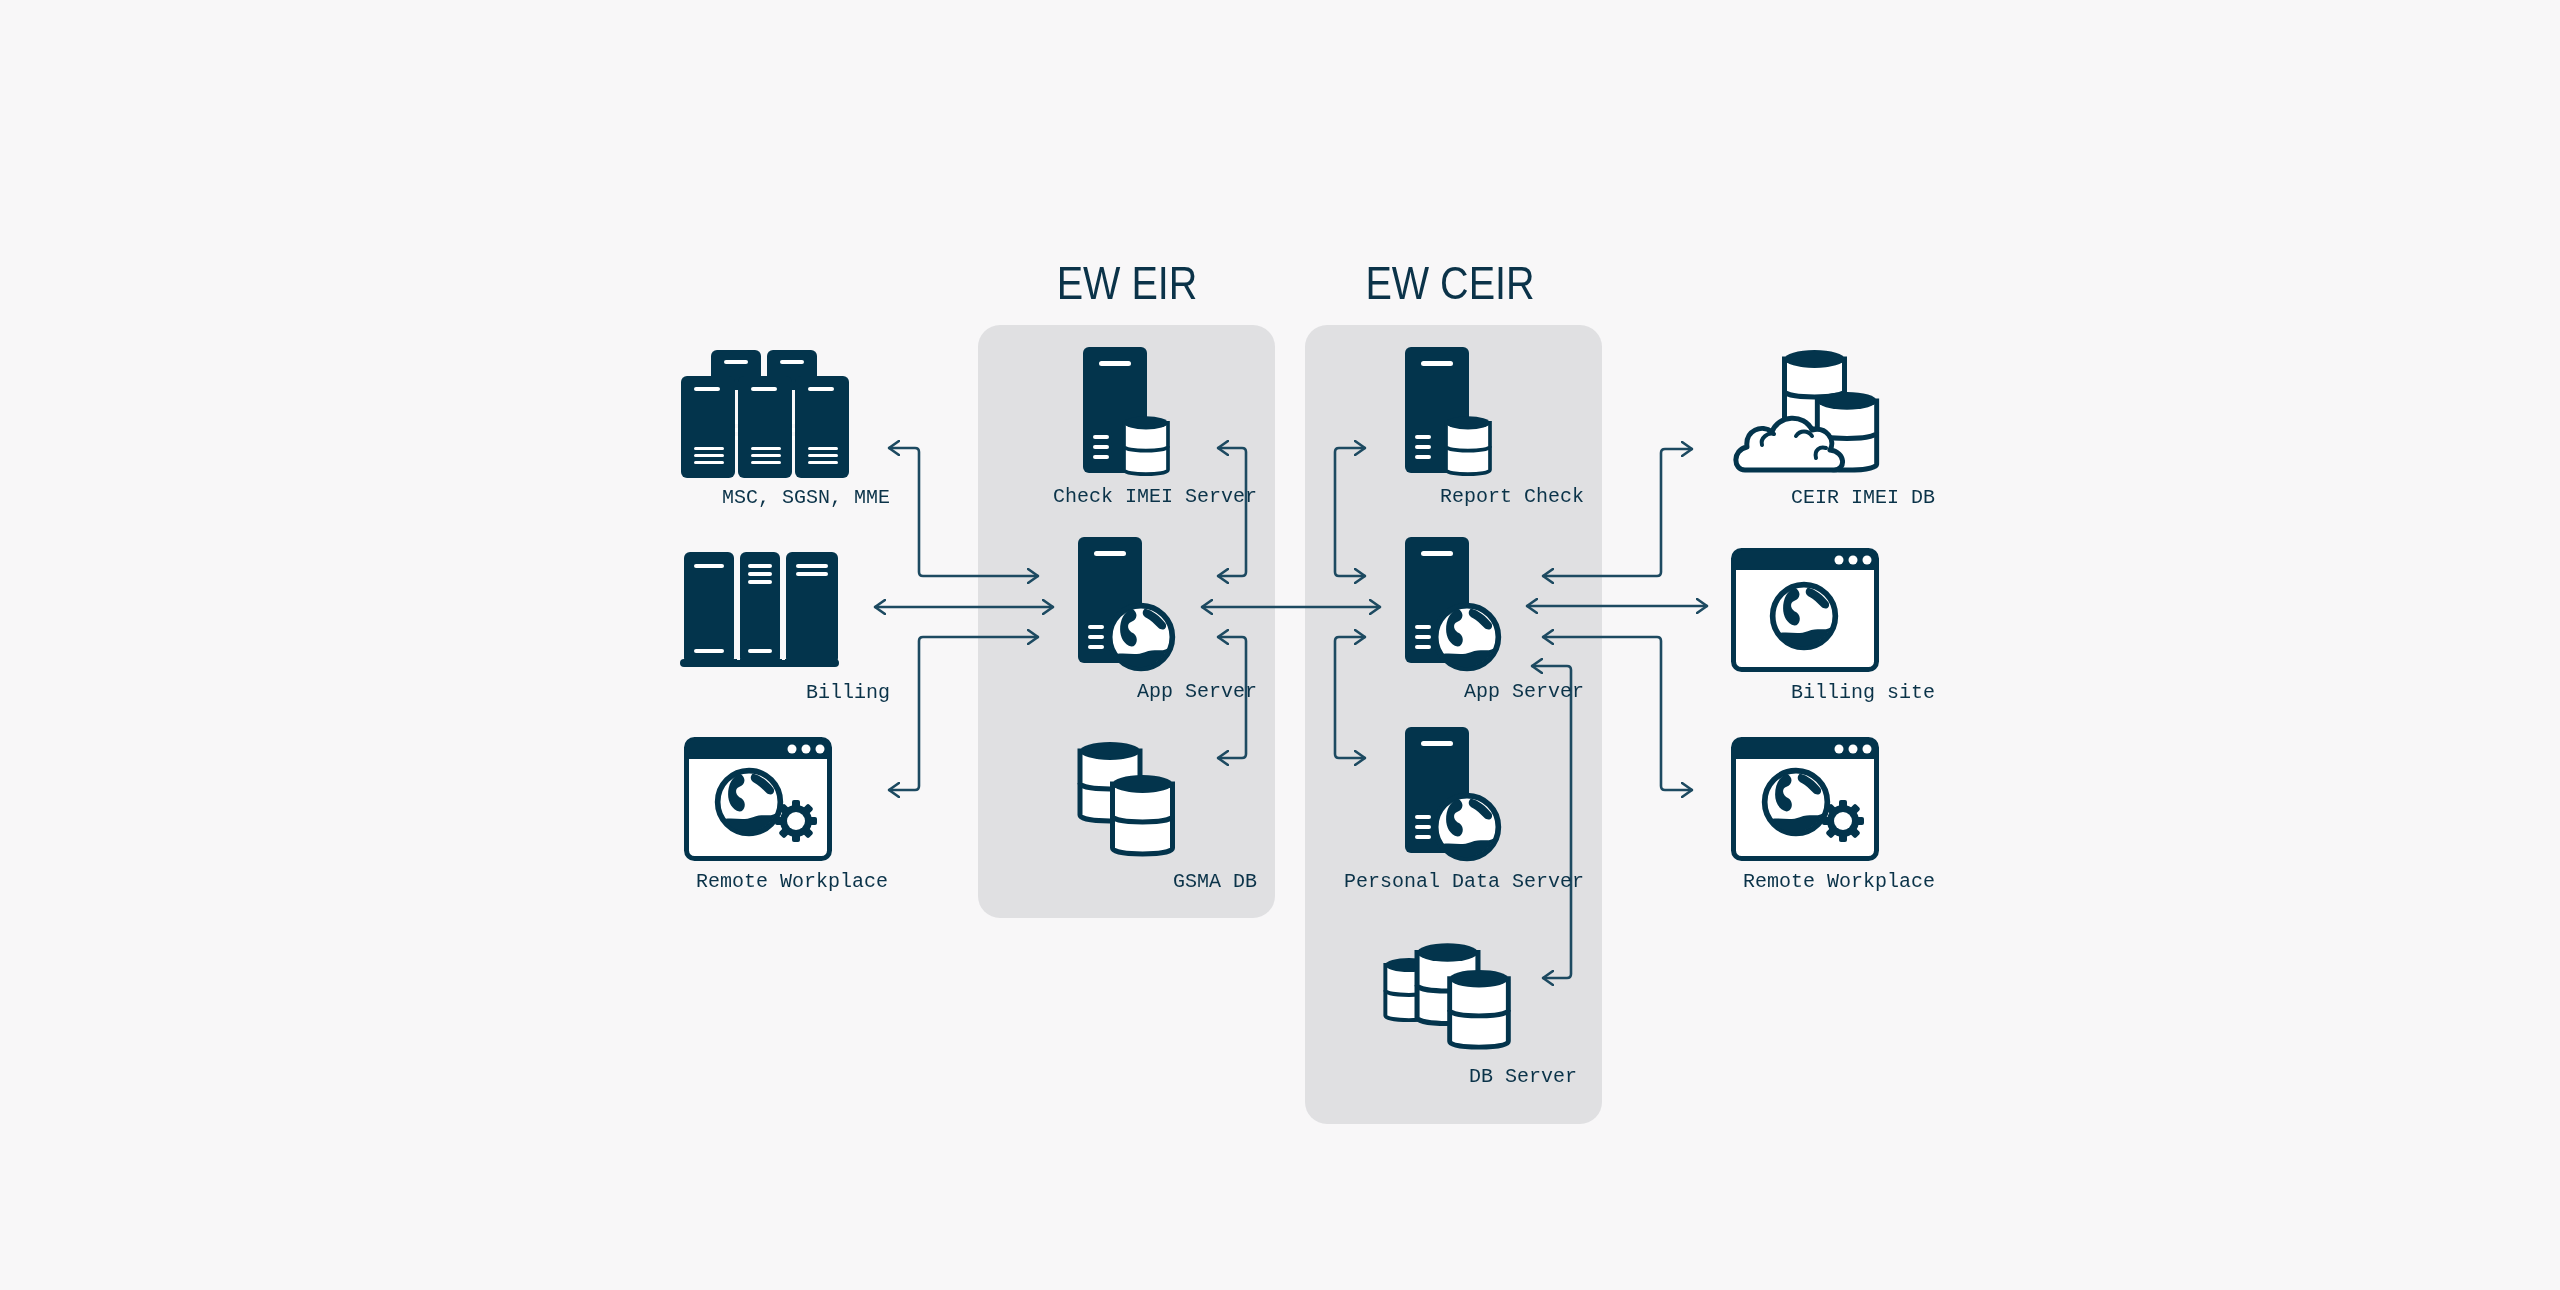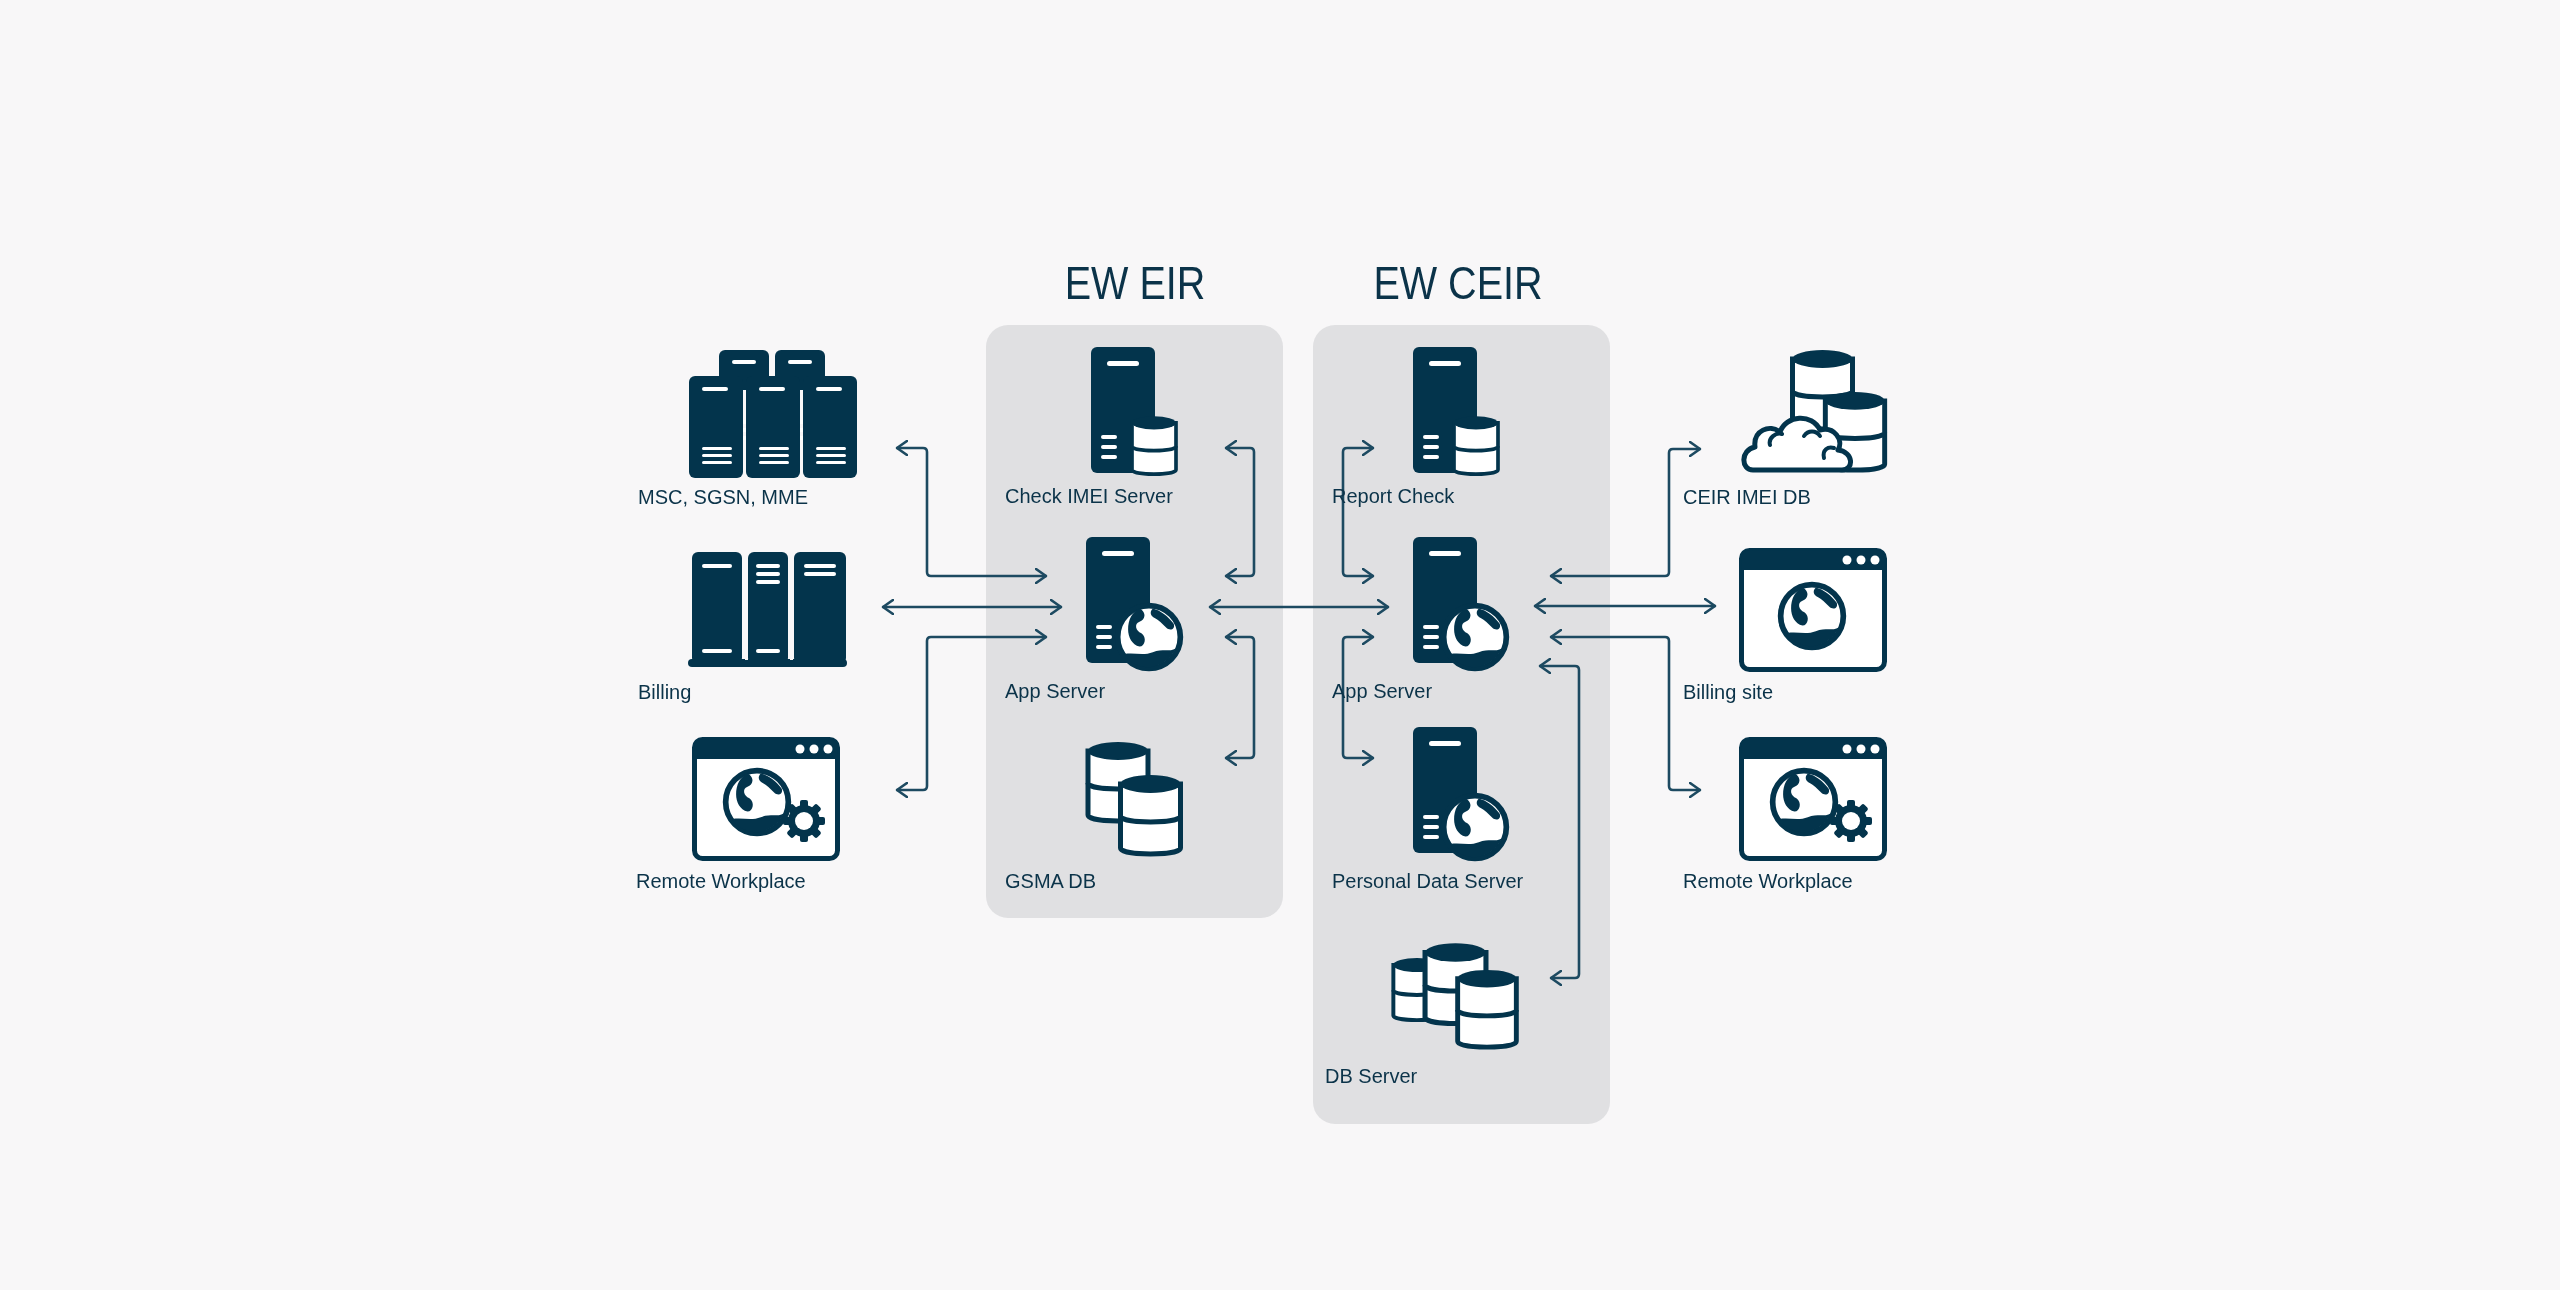--- a/index.html
+++ b/index.html
@@ -2,31 +2,31 @@
 <html><head>
 <meta charset="utf-8">
 <style>
   html, body { margin: 0; padding: 0; }
   body {
     width: 2560px; height: 1290px; overflow: hidden;
     background: #f8f7f8;
     font-family: "Liberation Sans", "DejaVu Sans", sans-serif;
     position: relative;
   }
-  #stage { position: absolute; left: 8px; top: 0; width: 2127px; height: 1290px; }
+  #stage { position: absolute; left: 0; top: 0; width: 2127px; height: 1290px; }
   .panel { position: absolute; background: #e0e0e2; border-radius: 22px; }
   .group-title {
     position: absolute; width: 300px; text-align: center;
     font-family: "Liberation Sans", sans-serif; font-weight: 300;
     font-size: 46px; color: #0b3349; letter-spacing: 0px;
     transform: scaleX(0.86); transform-origin: center;
   }
   .label {
-    position: absolute; width: 260px; text-align: left;
-    font-family: Liberation Sans, sans-serif; font-size: 20px; color: #0b3349;
+    position: absolute; width: 260px; text-align: right;
+    font-family: Liberation Mono, monospace; font-size: 20px; color: #0b3349;
     white-space: nowrap;
   }
   svg.layer { position: absolute; left: 0; top: 0; }
 </style>
 </head>
 <body>
 
 <div id="stage">
 
   <div class="panel" style="left:978px;top:325px;width:297px;height:593px;"></div>

